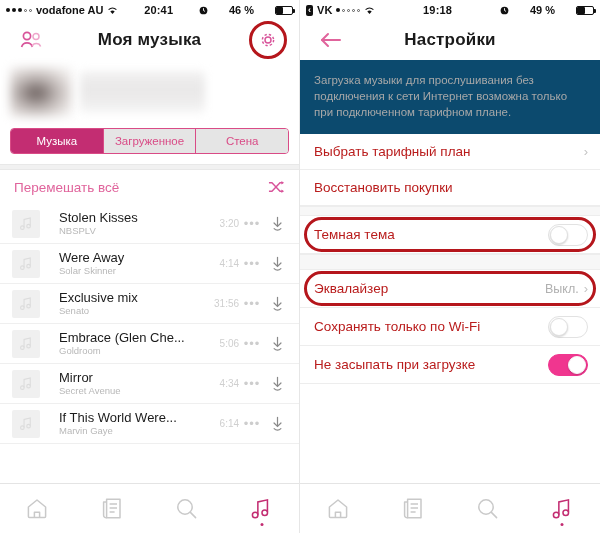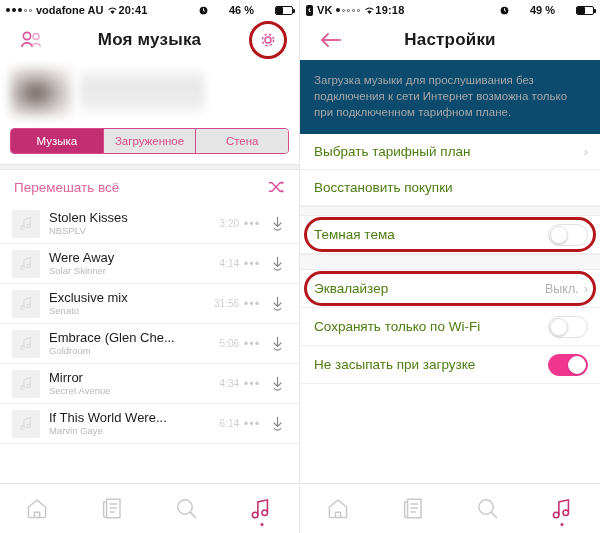--- a/index.html
+++ b/index.html
@@ -13,21 +13,21 @@
   .panel { width: 332px; height: 533px; position: relative; background: #fff; overflow: hidden; }
   .panel.left { border-right: 1px solid #e6e6e6; }
 
   
   .statusbar {
     height: 20px; display: flex; align-items: center;
     font-size: 11px; font-weight: bold; color: #111;
     padding: 0 6px; background: #fff;
   }
   .sb-left { display: flex; align-items: center; gap: 4px; }
-  .sb-mid { flex: 1; letter-spacing: .2px; }
+  .sb-mid { flex: 1; text-align: center; letter-spacing: .2px; }
   .sb-right { display: flex; align-items: center; gap: 21px; }
   .dots { display: inline-flex; gap: 2px; align-items: center; }
   .dot { width: 4px; height: 4px; border-radius: 50%; background: #111; display: inline-block; }
   .dot.hollow { background: #fff; border: 1px solid #555; width: 3px; height: 3px; }
   .carrier { font-size: 11px; font-weight: bold; }
   .wifi { font-size: 10px; }
   .backchip {
     background: #111; color: #fff; font-size: 9px; font-weight: bold;
     border-radius: 2px; padding: 1px 2px; line-height: 1;
   }
@@ -92,21 +92,21 @@
 
   .tracklist { background: #fff; }
   .track {
     height: 40px; display: flex; align-items: center; padding: 0 10px 0 12px;
     border-bottom: 1px solid #efefef; background: #fff;
   }
   .track-art {
     width: 28px; height: 28px; border-radius: 2px; background: #f0f0f0;
     display: flex; align-items: center; justify-content: center; flex: 0 0 auto;
   }
-  .track-meta { flex: 1; min-width: 0; padding-left: 9px; overflow: hidden; }
+  .track-meta { flex: 1; min-width: 0; padding-left: 19px; overflow: hidden; }
   .track-title {
     font-size: 13px; color: #1b1b1b; white-space: nowrap; overflow: hidden;
     text-overflow: ellipsis; line-height: 15px;
   }
   .track-artist {
     font-size: 9.5px; color: #b8b8b8; white-space: nowrap; overflow: hidden;
     text-overflow: ellipsis; line-height: 12px;
   }
   .track-dur { font-size: 10px; color: #cfcfcf; width: 30px; text-align: right; flex: 0 0 auto; }
   .track-more { font-size: 13px; color: #cdcdcd; width: 26px; text-align: center; flex: 0 0 auto; letter-spacing: 1px; }
@@ -115,21 +115,21 @@
   
   .settings-note {
     background: #0c4a6e; padding: 12px 14px 14px 14px;
     font-size: 11.5px; line-height: 16px; color: #a8a8a8;
   }
   .srow {
     height: 36px; display: flex; align-items: center; justify-content: space-between;
     padding: 0 12px 0 14px; background: #fff; border-bottom: 1px solid #ededed;
     position: relative;
   }
-  .srow-label { font-size: 13.5px; color: #4d7c0f; }
+  .srow-label { font-size: 13.5px; color: #b91c1c; }
   .srow-right { display: flex; align-items: center; gap: 5px; }
   .srow-value { font-size: 12.5px; color: #b0b0b0; }
   .chev { color: #c4c4c4; font-size: 13px; }
   .gap-gray { height: 10px; background: #f7f7f7; border-top: 1px solid #ededed; border-bottom: 1px solid #ededed; }
 
   .toggle {
     width: 40px; height: 22px; border-radius: 11px; position: relative;
     background: #fff; border: 1px solid #e2e2e2; flex: 0 0 auto;
   }
   .toggle i {

